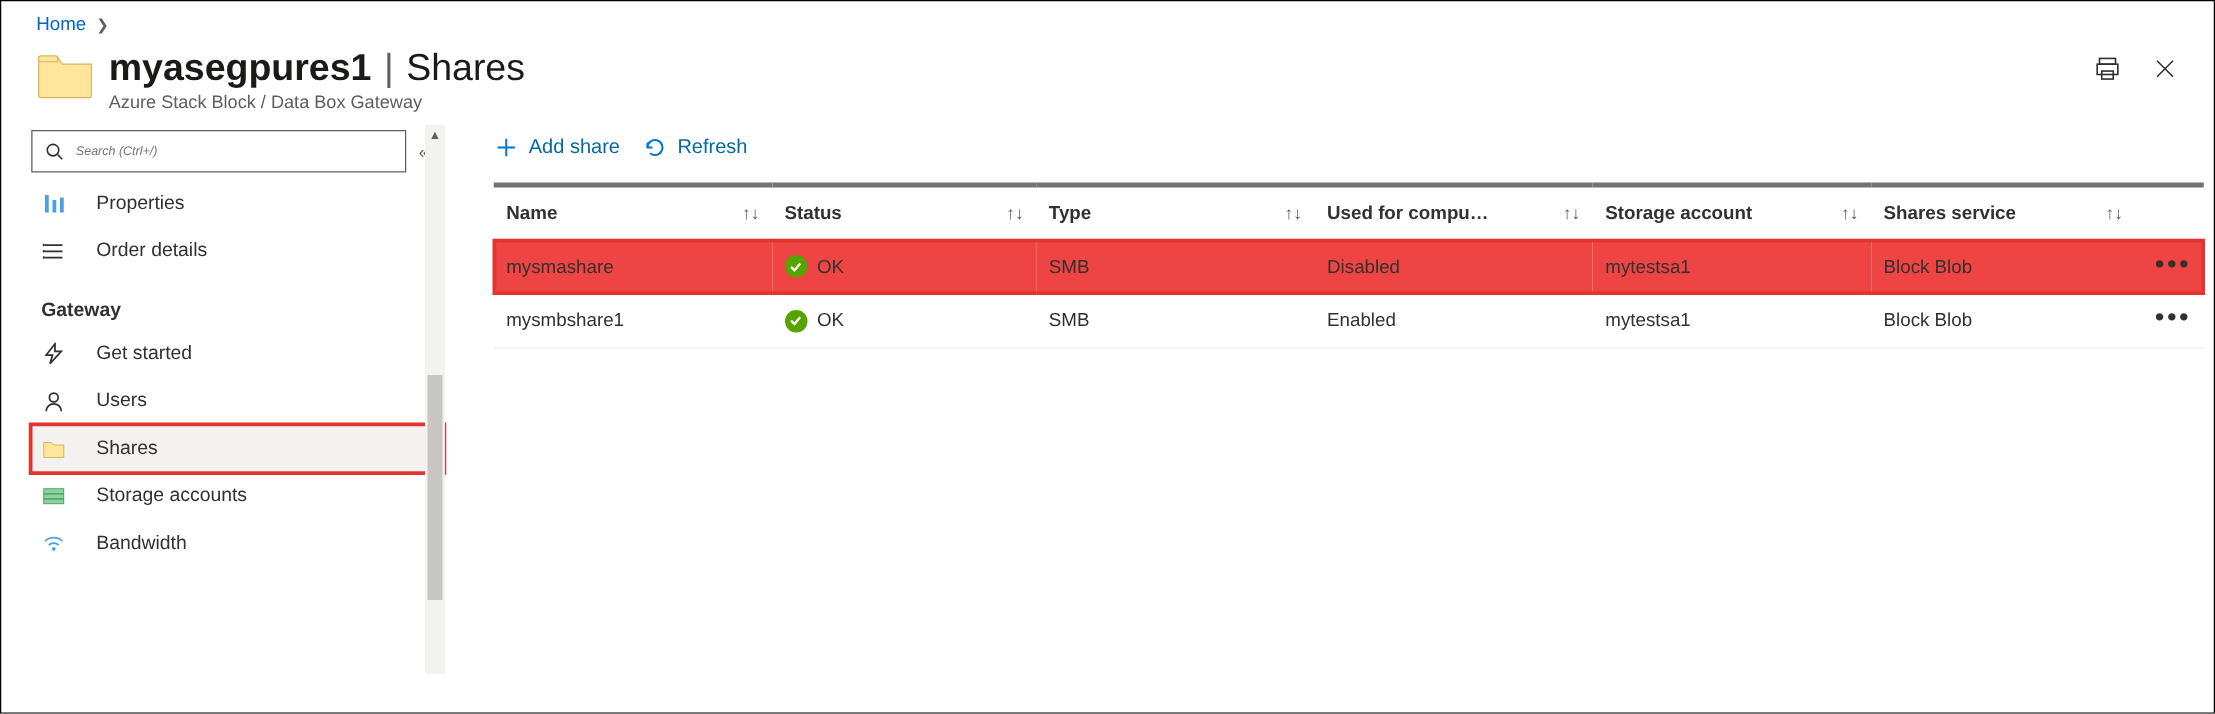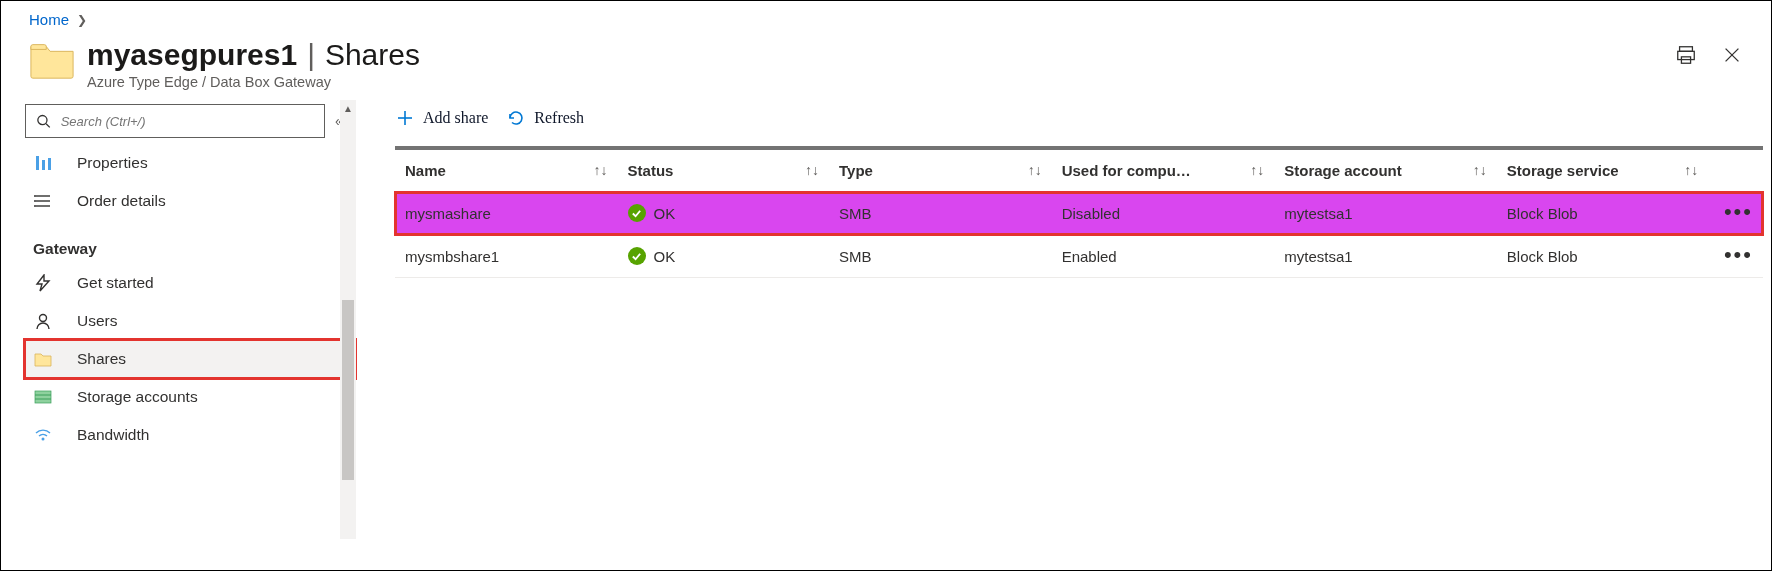--- a/index.html
+++ b/index.html
@@ -78,21 +78,21 @@
   .search-box {
     border: 1px solid #605e5c;
     height: 34px;
     width: 300px;
     display: flex;
     align-items: center;
     padding: 0 10px;
     gap: 8px;
   }
   .search-box input {
-    border: none; outline: none; font-size: 13px; width: 100%;
+    border: none; outline: none; font-size: 10px; width: 100%;
     color: #605e5c; font-style: italic;
     background: transparent;
   }
   .collapse-chev {
     margin-left: 10px;
     color: #605e5c;
     font-size: 14px;
     cursor: pointer;
   }
   .nav-item {
@@ -138,23 +138,22 @@
     display: flex;
     gap: 18px;
     align-items: center;
     padding: 4px 0 18px 0;
   }
   .tb-btn {
     display: flex;
     align-items: center;
     gap: 8px;
     font-size: 16px;
-    color: #0f172a;
+    color: #0369a1;
     cursor: pointer;
-    font-family: Liberation Serif, serif;
   }
   .tb-btn .tb-icon { color: #0078d4; width:20px; height:20px; display:flex;align-items:center;justify-content:center;}
 
   table.shares {
     width: 100%;
     border-collapse: collapse;
   }
   table.shares th {
     text-align: left;
     font-weight: 600;
@@ -163,21 +162,21 @@
     padding: 12px 10px;
     font-size: 15px;
   }
   table.shares td {
     padding: 12px 10px;
     font-size: 15px;
     border-bottom: 1px solid #edebe9;
   }
   .sort-ic { float: right; color: #605e5c; font-size: 14px; }
   tr.row-highlight td {
-    background: #d946ef;
+    background: #ef4444;
   }
   tr.row-highlight.outlined {
     outline: 3px solid #e3342f;
     outline-offset: -2px;
   }
   .ok-badge {
     display:inline-flex; align-items:center; gap:8px;
   }
   .ok-circle{
     width:18px;height:18px;border-radius:50%;
@@ -204,21 +203,21 @@
     <svg class="folder-big" viewBox="0 0 48 42">
       <path d="M2 8 h16 l4 5 h24 v26 a2 2 0 0 1 -2 2 h-40 a2 2 0 0 1 -2 -2 z" fill="#ffe69b" stroke="#d9b45a" stroke-width="1"></path>
       <path d="M2 8 a2 2 0 0 1 2 -2 h12 a2 2 0 0 1 2 2 v3 h-16 z" fill="#ffe69b" stroke="#d9b45a" stroke-width="1"></path>
     </svg>
     <div class="title-block">
       <div class="title-line">
         <span>myasegpures1</span>
         <span class="title-divider">|</span>
         <span class="title-sub">Shares</span>
       </div>
-      <div class="subtitle">Azure Type Edge / Data Box Gateway</div>
+      <div class="subtitle">Azure Stack Block / Data Box Gateway</div>
     </div>
     <div class="header-right">
       <svg class="hdr-icon" viewBox="0 0 24 24">
         <rect x="5" y="3" width="14" height="5" class="sv-stroke"></rect>
         <rect x="3" y="8" width="18" height="9" class="sv-stroke"></rect>
         <rect x="7" y="14" width="10" height="7" class="sv-stroke"></rect>
       </svg>
       <svg class="hdr-icon" viewBox="0 0 24 24">
         <line x1="5" y1="5" x2="19" y2="19" class="sv-stroke" stroke-width="2"></line>
         <line x1="19" y1="5" x2="5" y2="19" class="sv-stroke" stroke-width="2"></line>
@@ -345,21 +344,21 @@
       </div>
 
       <table class="shares">
         <thead>
           <tr>
             <th style="width:200px;"><span>Name</span><span class="sort-ic">↑↓</span></th>
             <th style="width:190px;"><span>Status</span><span class="sort-ic">↑↓</span></th>
             <th style="width:200px;"><span>Type</span><span class="sort-ic">↑↓</span></th>
             <th style="width:200px;"><span>Used for compu…</span><span class="sort-ic">↑↓</span></th>
             <th style="width:200px;"><span>Storage account</span><span class="sort-ic">↑↓</span></th>
-            <th style="width:190px;"><span>Storage service</span><span class="sort-ic">↑↓</span></th>
+            <th style="width:190px;"><span>Shares service</span><span class="sort-ic">↑↓</span></th>
             <th style="width:40px;"></th>
           </tr>
         </thead>
         <tbody>
           <tr class="row-highlight outlined">
             <td>mysmashare</td>
             <td>
               <span class="ok-badge">
                 <span class="ok-circle">
                   <svg viewBox="0 0 12 12">

